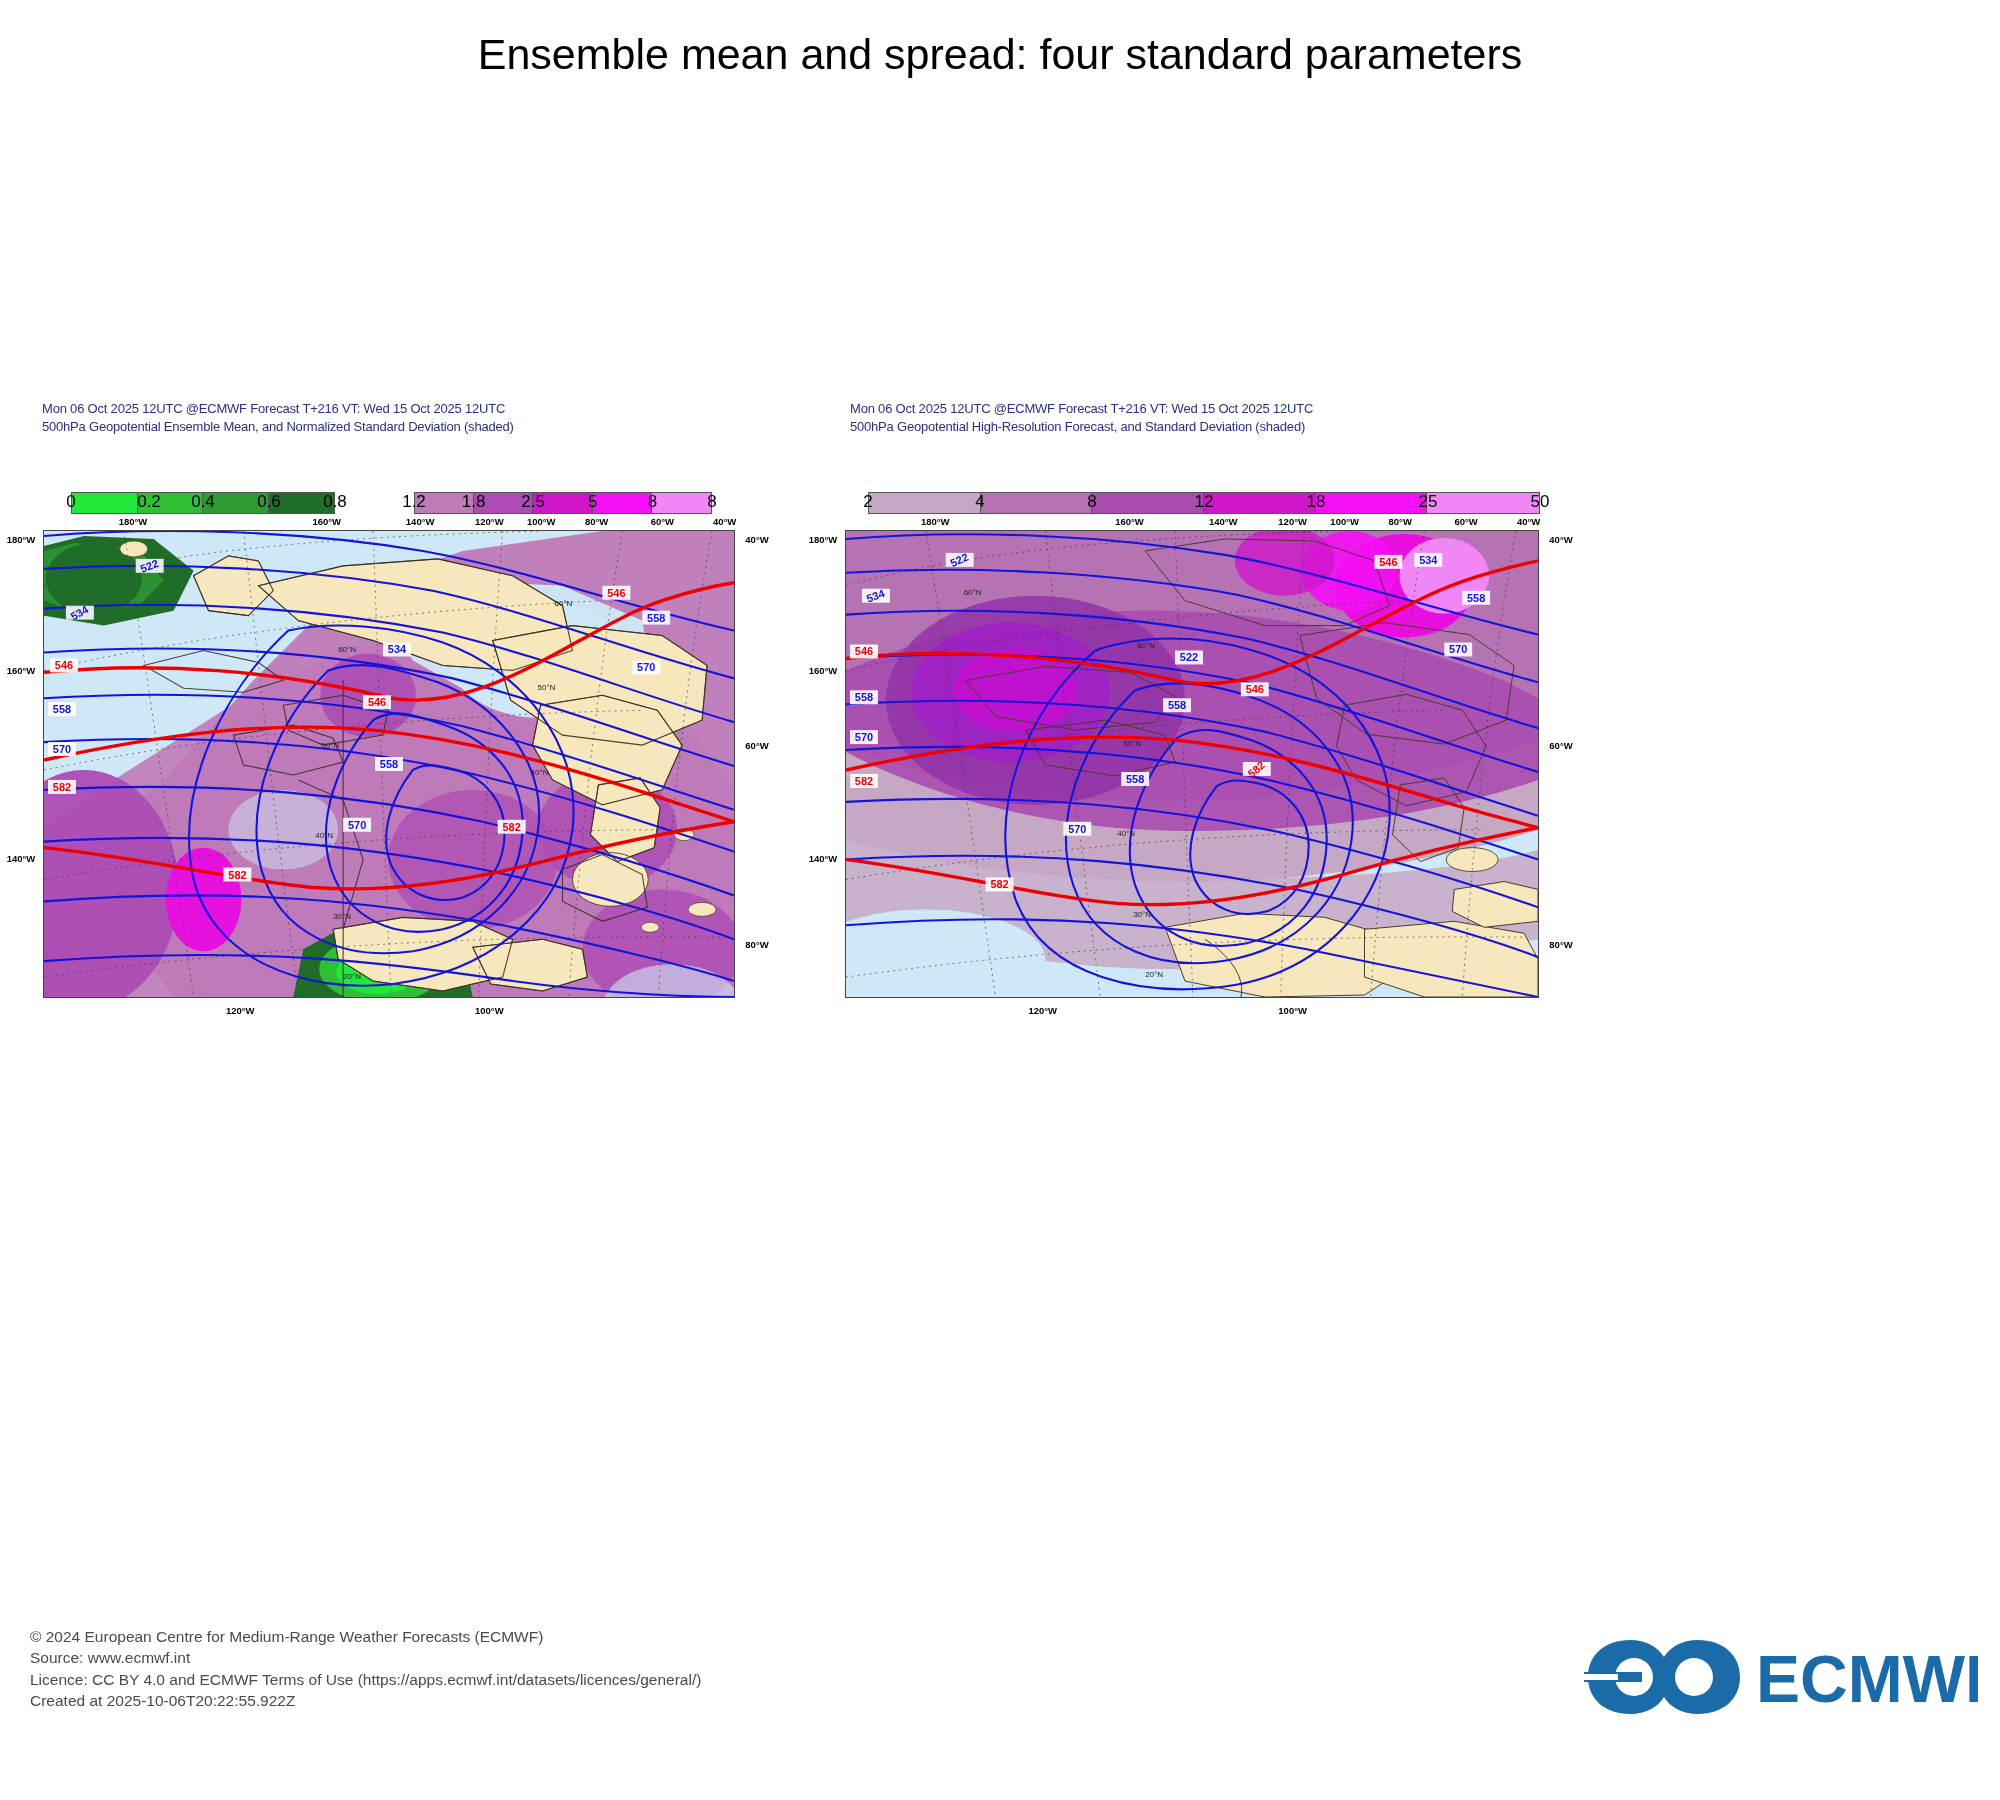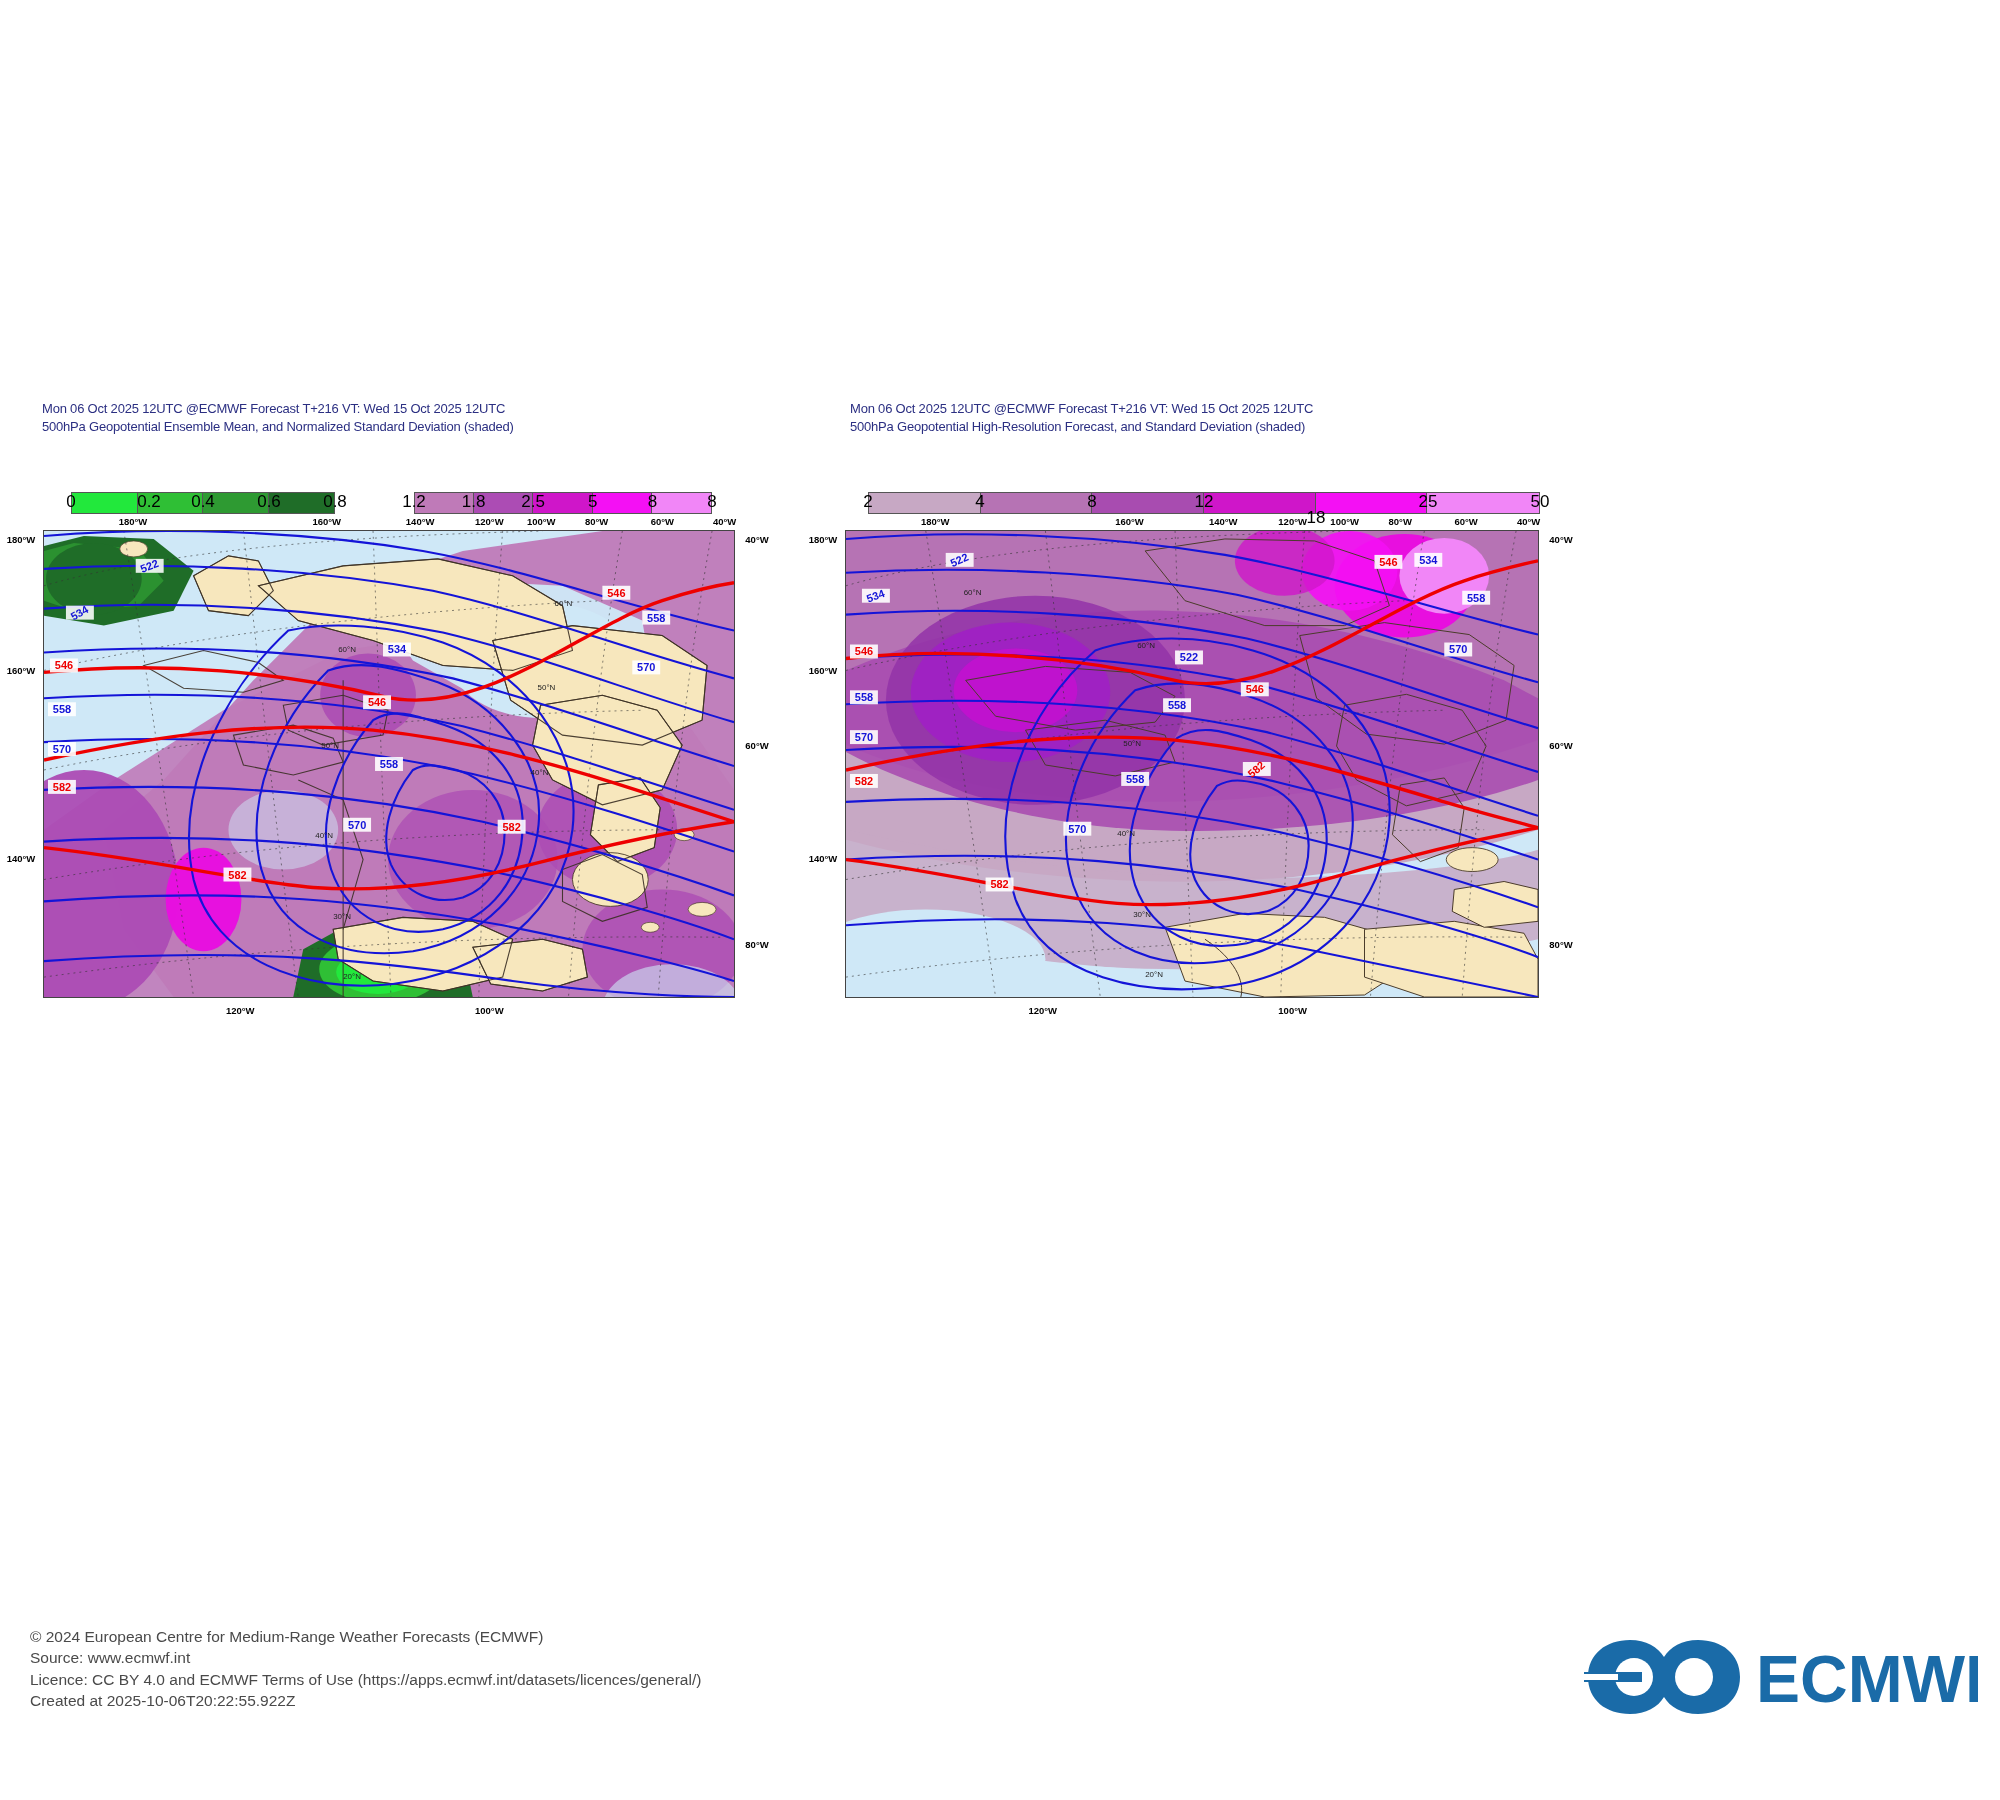--- a/index.html
+++ b/index.html
@@ -69,20 +69,21 @@
     font-size: 15.5px; color: #4a4a4a; line-height: 1.38;
     font-family: "Liberation Sans", sans-serif;
   }
   .logo { position: absolute; left: 1578px; top: 1632px; width: 400px; height: 90px; }
 </style>
 </head>
 <body>
 
 <div class="page">
 
+  <div class="main-title">Ensemble mean and spread: four standard parameters</div>
 
   <div class="panel" style="left:42px; top:400px; width:920px;">
     <div class="panel-head">
       <div>Mon 06 Oct 2025 12UTC @ECMWF Forecast T+216 VT: Wed 15 Oct 2025 12UTC</div>
       <div>500hPa Geopotential Ensemble Mean, and Normalized Standard Deviation (shaded)</div>
     </div>
   </div>
 
   <div class="cbar-wrap" style="position:absolute; left:0; top:470px; width:1000px;">
     <div class="cbar" id="cb-L-green" style="left:71px; top:22px; width:264px;">
@@ -335,21 +336,21 @@
         <div class="seg" style="background: rgb(168, 76, 176); width: 16.6667%;"></div>
         <div class="seg" style="background: rgb(207, 22, 201); width: 16.6667%;"></div>
         <div class="seg" style="background: rgb(244, 16, 244); width: 16.6667%;"></div>
         <div class="seg" style="background: rgb(241, 134, 247); width: 16.6667%;"></div>
       </div>
     <div class="cbar-ticks" id="cbt-R" style="left:868px; top:22px; width:672px;">
         <span style="left: 0%;">2</span>
         <span style="left: 16.6667%;">4</span>
         <span style="left: 33.3333%;">8</span>
         <span style="left: 50%;">12</span>
-        <span style="left: 66.6667%; margin-top: 16px;">18</span>
+        <span style="left: 66.6667%;">18</span>
         <span style="left: 83.3333%;">25</span>
         <span style="left: 100%;">50</span>
       </div>
   </div>
 
   <div class="map-frame" style="left:845px; top:530px; width:694px; height:468px;">
     <div class="map-inner">
       <svg class="map-svg" viewBox="0 0 694 468" preserveAspectRatio="none">
         <defs>
             <clipPath id="clipR">

